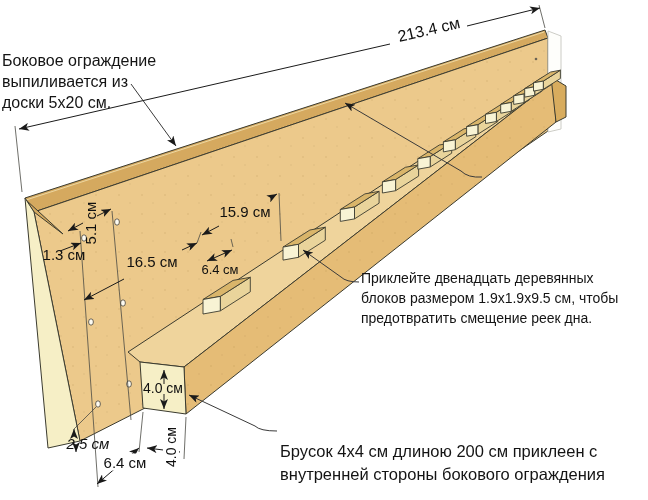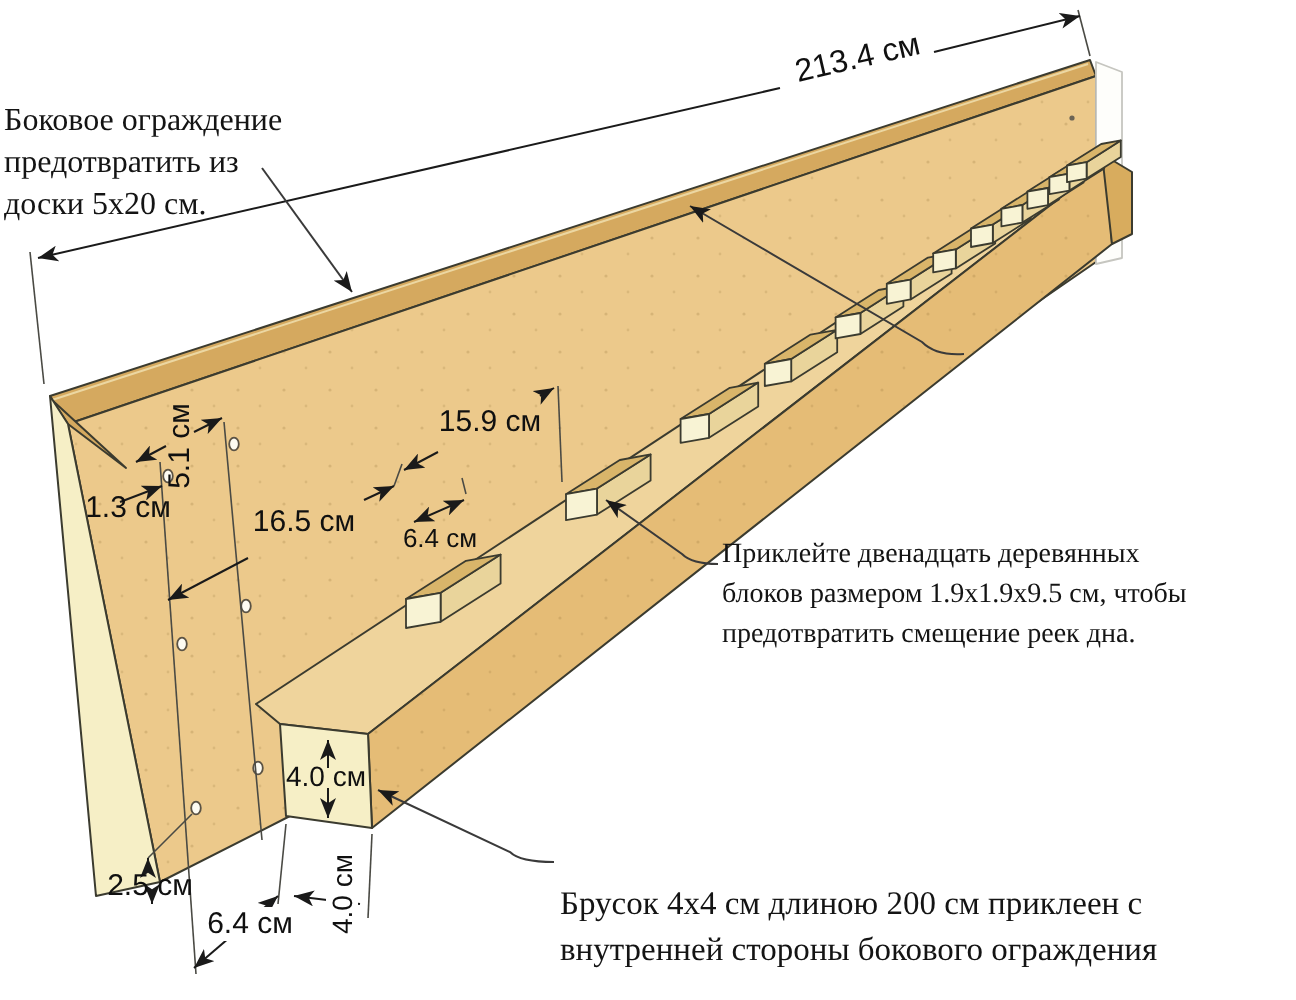--- a/index.html
+++ b/index.html
@@ -1,20 +1,20 @@
 <!DOCTYPE html>
 <html><head>
 <meta charset="utf-8">
 <style>
   html,body{margin:0;padding:0;background:#ffffff;}
   #stage{position:relative;width:648px;height:500px;background:#ffffff;overflow:hidden;
          font-family:"Liberation Sans","DejaVu Sans",sans-serif;}
   #drawing{position:absolute;left:0;top:0;}
   .note{position:absolute;color:#141414;}
-  .note div{white-space:nowrap;font-family:Liberation Serif, serif;}
+  .note div{white-space:nowrap;}
   .n-board{left:2px;top:50px;font-size:16px;line-height:21px;}
   .n-chamfer{left:481px;top:141px;font-size:18px;line-height:29px;}
   .n-blocks{left:361px;top:268px;font-size:14px;line-height:20px;}
   .n-cleat{left:280px;top:401px;font-size:16.5px;line-height:23px;margin-top:39px;}
   .dim{position:absolute;color:#101010;font-size:15px;white-space:nowrap;
        transform:translate(-50%,-50%);}
   .bgw{background:#ffffff;padding:0 2px;}
   .r90{transform:translate(-50%,-50%) rotate(-90deg);}
   .r13{transform:translate(-50%,-50%) rotate(-13deg);}
   .f16{font-size:16px;} .f14{font-size:14px;} .f13{font-size:13px;}
@@ -146,21 +146,21 @@
     <g stroke="#3a3a3a" stroke-width="1" fill="none">
       <path d="M131,84 L176,146" marker-end="url(#arr)"></path>
       <path d="M482,177 Q468,178 461,171 L345,103" marker-end="url(#arr)"></path>
       <path d="M359,282 Q346,282 341,277 L303,250" marker-end="url(#arr)"></path>
       <path d="M277,431 Q260,431 255,426 L189,395" marker-end="url(#arr)"></path>
     </g>
   </svg>
 
   <div class="note n-board">
     <div>Боковое ограждение</div>
-    <div>предотвратить из</div>
+    <div>выпиливается из</div>
     <div>доски 5х20 см.</div>
   </div>
 
 
   <div class="note n-blocks">
     <div>Приклейте двенадцать деревянных</div>
     <div>блоков размером 1.9х1.9х9.5 см, чтобы</div>
     <div>предотвратить смещение реек дна.</div>
   </div>
 
@@ -170,16 +170,16 @@
   </div>
 
   <div class="dim r13 bgw f16" style="left:429px;top:30px;">213.4 см</div>
   <div class="dim r90" style="left:90px;top:223px;">5.1 см</div>
   <div class="dim" style="left:41px;top:254px;margin-left:23px;">1.3 см</div>
   <div class="dim" style="left:152px;top:261px;">16.5 см</div>
   <div class="dim" style="left:245px;top:211px;">15.9 см</div>
   <div class="dim f13" style="left:220px;top:269px;">6.4 см</div>
   <div class="dim f14" style="left:163px;top:388px;">4.0 см</div>
   <div class="dim r90 bgw f14" style="left:171px;top:447px;">4.0 см</div>
-  <div class="dim" style="left:75px;top:443px;">2.5 см</div>
+  <div class="dim" style="left:88px;top:443px;font-style:italic;">2.5 см</div>
   <div class="dim bgw" style="left:125px;top:462px;">6.4 см</div>
 
 </div>
 
 </body></html>

